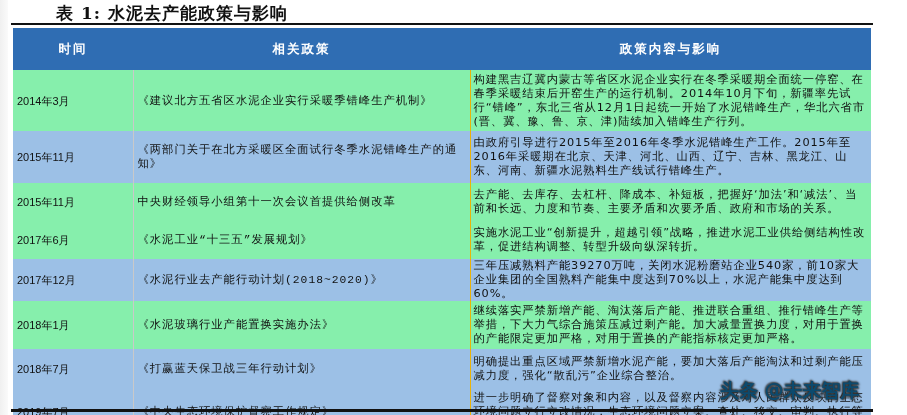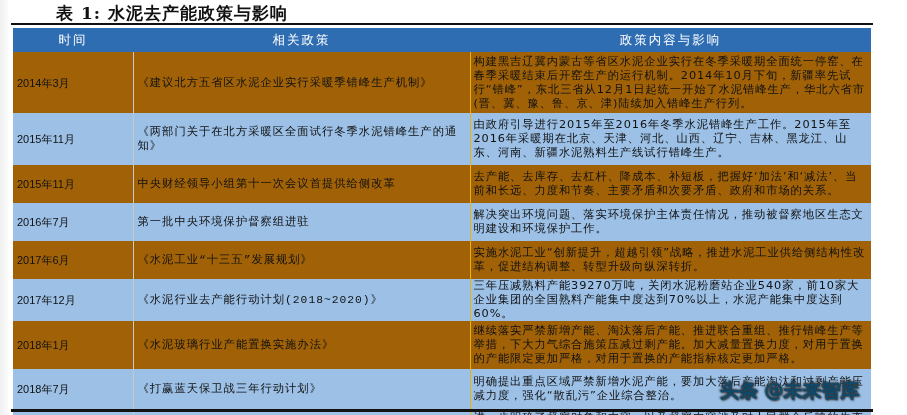--- a/index.html
+++ b/index.html
@@ -4,27 +4,27 @@
 <style>
   html, body { margin: 0; padding: 0; background: #ffffff; }
   body { width: 907px; height: 415px; position: relative; overflow: hidden;
          font-family: "DejaVu Sans", "Liberation Sans", sans-serif; color: #111; }
   .left-shadow { position: absolute; left: 0; top: 0; width: 8px; height: 415px;
                  background: linear-gradient(to right, #f0f0f0, #fafafa); }
   .title { position: absolute; left: 12px; top: 2px; font-family: "DejaVu Serif", "Liberation Serif", serif;
            font-weight: bold; font-size: 17px; letter-spacing: 1px; color: #111; margin-left: 44px; }
   .title-rule { position: absolute; left: 11px; top: 23px; width: 862px; height: 2px; background: #111; }
   table { position: absolute; left: 13px; top: 28px; width: 858px; border-collapse: collapse; table-layout: fixed; }
-  th { background: #2f6db3; color: #ffffff; font-weight: normal; font-size: 12.5px; letter-spacing: 2px;
-       height: 18px; padding: 3px; text-align: center; }
+  th { background: #2f6db3; color: #ffffff; font-weight: bold; font-size: 12.5px; letter-spacing: 2px;
+       height: 18px; padding: 12px; text-align: center; }
   td { font-size: 11.3px; line-height: 14px; padding: 12px 4px; vertical-align: middle; }
   td.c-date { font-family: "Liberation Sans", sans-serif; font-size: 11px; border-right: 1px solid #c9c9c9; }
   td.c-policy { border-right: 1px solid #eab308; letter-spacing: 1px; font-family: Liberation Mono, monospace; }
   td.c-content { letter-spacing: 0.9px; padding: 0 2px 0 3px; }
-  tr.white td { background: #a16207; }
+  tr.white td { background: #86efac; }
   tr.blue td { background: #9cc0e6; }
   tr.white td.c-content { border-right: 0; }
   .bottom-rule { position: absolute; left: 11px; top: 409px; width: 862px; height: 3px; background: #111; }
   .watermark { position: absolute; left: 720px; top: 378px; font-family: "DejaVu Sans", sans-serif;
                font-size: 19px; color: #0c4a6e; font-weight: bold;
                text-shadow: 0 0 2px #333, 1px 1px 2px #333, -1px -1px 2px #333; letter-spacing: 0px; }
 </style>
 </head>
 <body>
 
@@ -54,25 +54,20 @@
     <tr class="blue" style="height:48px">
       <td class="c-date">2015年11月</td>
       <td class="c-policy">《两部门关于在北方采暖区全面试行冬季水泥错峰生产的通知》</td>
       <td class="c-content">由政府引导进行2015年至2016年冬季水泥错峰生产工作。2015年至2016年采暖期在北京、天津、河北、山西、辽宁、吉林、黑龙江、山东、河南、新疆水泥熟料生产线试行错峰生产。</td>
     </tr>
     <tr class="white" style="height:29px">
       <td class="c-date">2015年11月</td>
       <td class="c-policy">中央财经领导小组第十一次会议首提供给侧改革</td>
       <td class="c-content">去产能、去库存、去杠杆、降成本、补短板，把握好‘加法’和‘减法’、当前和长远、力度和节奏、主要矛盾和次要矛盾、政府和市场的关系。</td>
     </tr>
-    <tr class="blue" style="height:29px">
-      <td class="c-date">2016年7月</td>
-      <td class="c-policy">第一批中央环境保护督察组进驻</td>
-      <td class="c-content">解决突出环境问题、落实环境保护主体责任情况，推动被督察地区生态文明建设和环境保护工作。</td>
-    </tr>
     <tr class="white" style="height:22px">
       <td class="c-date">2017年6月</td>
       <td class="c-policy">《水泥工业“十三五”发展规划》</td>
       <td class="c-content">实施水泥工业“创新提升，超越引领”战略，推进水泥工业供给侧结构性改革，促进结构调整、转型升级向纵深转折。</td>
     </tr>
     <tr class="blue" style="height:28px">
       <td class="c-date">2017年12月</td>
       <td class="c-policy">《水泥行业去产能行动计划(2018~2020)》</td>
       <td class="c-content">三年压减熟料产能39270万吨，关闭水泥粉磨站企业540家，前10家大企业集团的全国熟料产能集中度达到70%以上，水泥产能集中度达到60%。</td>
     </tr>

